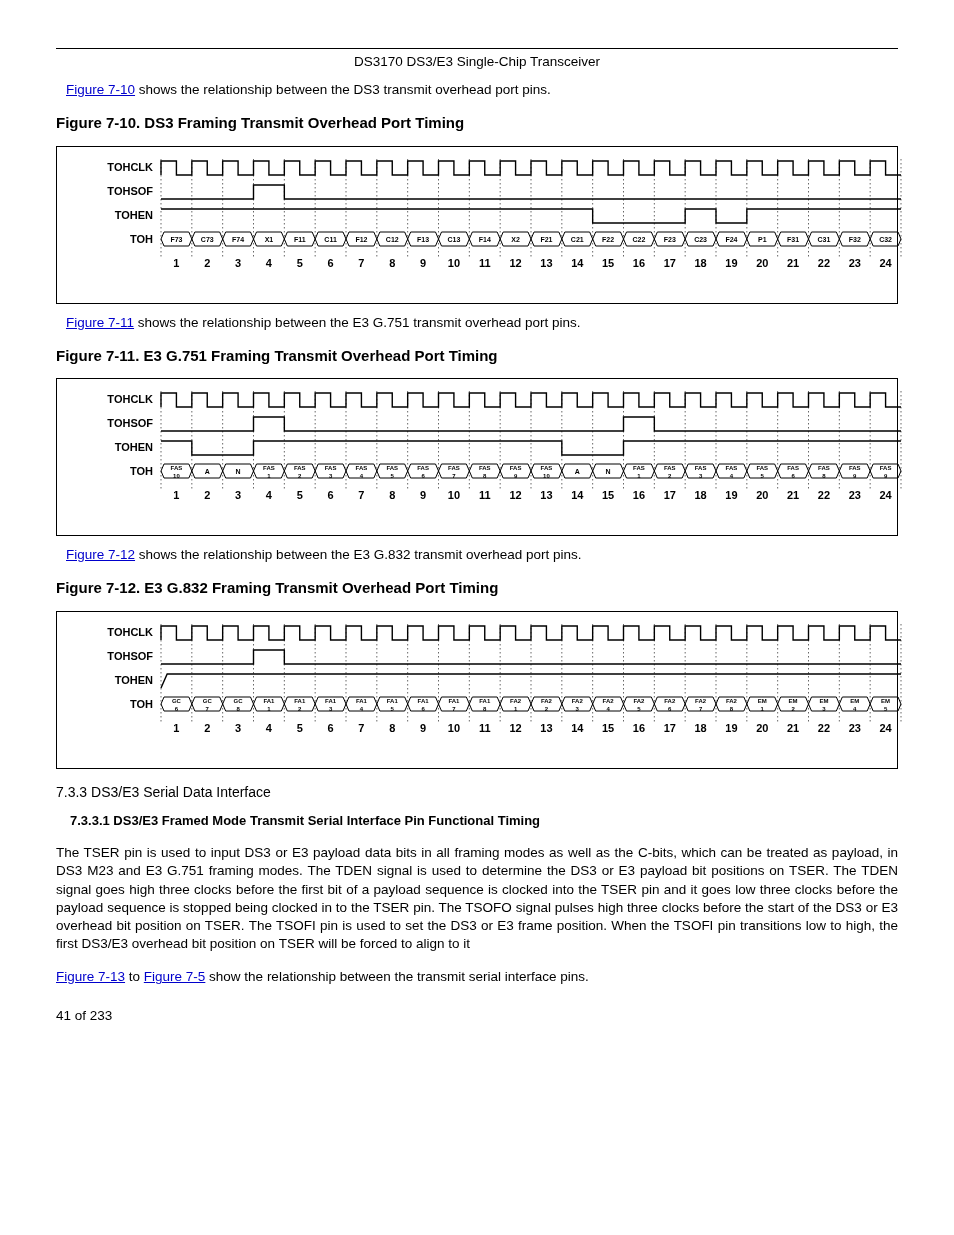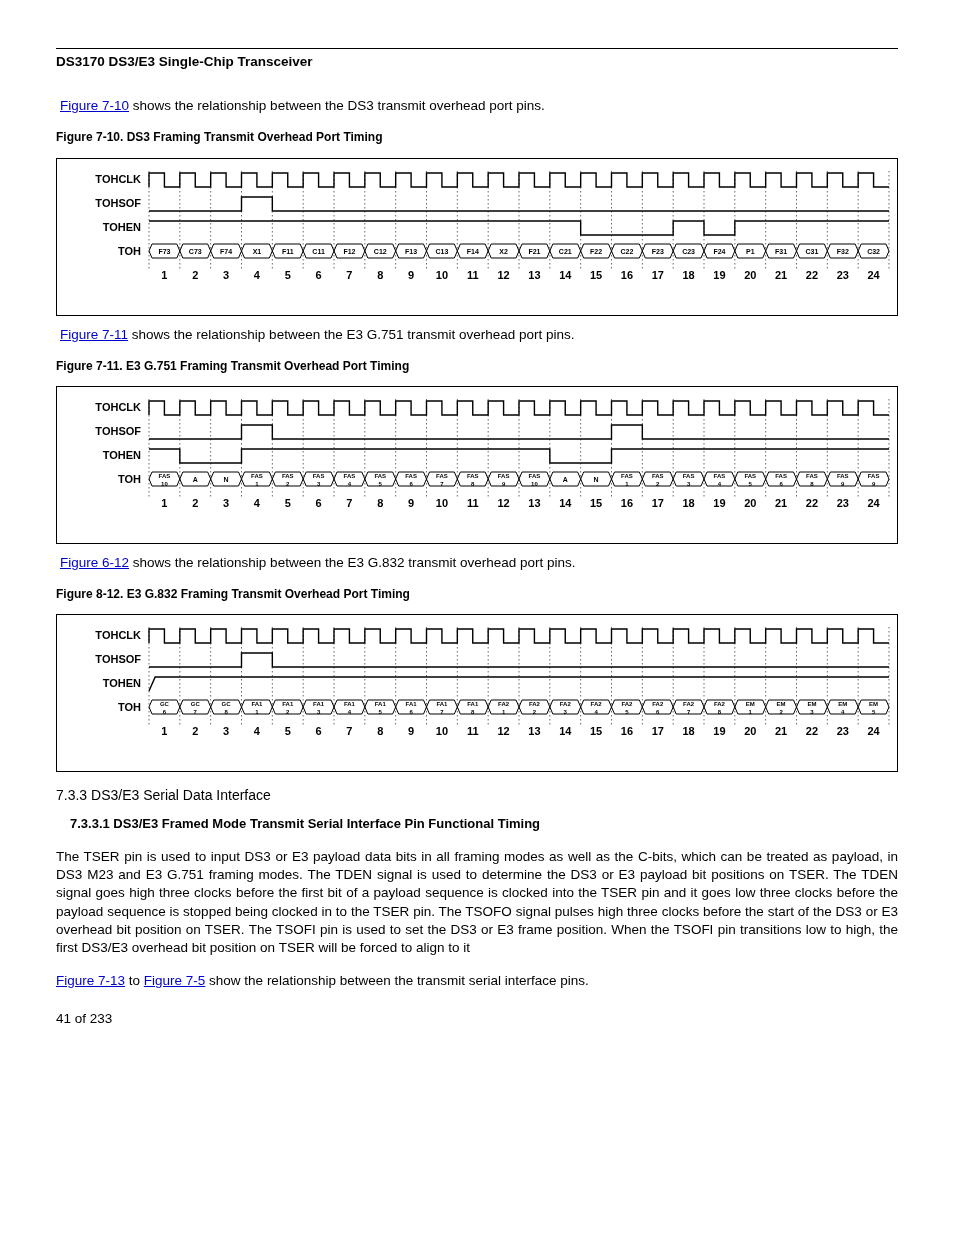--- a/index.html
+++ b/index.html
@@ -10,36 +10,35 @@
     padding: 48px 56px;
     width: 954px;
     box-sizing: border-box;
     line-height: 1.35;
   }
   .header-line {
     border-top: 1px solid #000;
     margin-bottom: 4px;
   }
   .doc-header {
-    text-align: left;
+    text-align: center;
     font-size: 13.5px;
-    margin-bottom: 26px;
+    margin-bottom: 10px;
     padding-bottom:0;
-    font-weight:bold;
   }
-  .intro-line { margin: 6px 4px 14px; }
+  .intro-line { margin: 6px 10px 14px; }
   a.figlink { color: #0000cc; text-decoration: underline; }
-  h2.fig-title { font-size: 12px; font-weight: bold; margin: 10px 0 12px; }
+  h2.fig-title { font-size: 15px; font-weight: bold; margin: 10px 0 12px; }
   h2.sec-title { font-size: 14px; font-weight: normal; margin: 14px 0 8px; }
   h3.subsec-title { font-size: 13px; font-weight: bold; margin: 10px 14px 8px; }
   .body-para { text-align: justify; margin: 15px 0; }
 
   .timing-box {
     border: 1.5px solid #000;
-    padding: 10px 8px 8px 8px;
+    padding: 10px 8px 8px 20px;
     margin-bottom: 10px;
     text-decoration: underline;
   }
 
   .pagefoot { text-align:left; margin-top: 20px; font-size:13.5px; }
 
   svg { display:block; }
 </style>
 </head>
 <body>
@@ -289,24 +288,24 @@
       <text x="654.4166666666666" y="110" font-size="11" font-family="Arial" text-anchor="middle" font-weight="bold">19</text>
       <text x="685.25" y="110" font-size="11" font-family="Arial" text-anchor="middle" font-weight="bold">20</text>
       <text x="716.0833333333333" y="110" font-size="11" font-family="Arial" text-anchor="middle" font-weight="bold">21</text>
       <text x="746.9166666666666" y="110" font-size="11" font-family="Arial" text-anchor="middle" font-weight="bold">22</text>
       <text x="777.75" y="110" font-size="11" font-family="Arial" text-anchor="middle" font-weight="bold">23</text>
       <text x="808.5833333333333" y="110" font-size="11" font-family="Arial" text-anchor="middle" font-weight="bold">24</text>
     </svg>
   </div>
 
 <div class="intro-line">
-  <a class="figlink" href="#">Figure 6-12</a><span> shows the relationship between the E3 G.832 transmit overhead port pins.</span>
+  <a class="figlink" href="#">Figure 7-12</a><span> shows the relationship between the E3 G.832 transmit overhead port pins.</span>
 </div>
 
-<h2 class="fig-title">Figure 8-12. E3 G.832 Framing Transmit Overhead Port Timing</h2>
+<h2 class="fig-title">Figure 7-12. E3 G.832 Framing Transmit Overhead Port Timing</h2>
 <div class="timing-box" id="box712">
     <svg width="830" height="138">
       <line x1="84" y1="2" x2="84" y2="102" stroke="#000" stroke-width="0.6" stroke-dasharray="1.5,2.5"></line>
       <line x1="114.83333333333333" y1="2" x2="114.83333333333333" y2="102" stroke="#000" stroke-width="0.6" stroke-dasharray="1.5,2.5"></line>
       <line x1="145.66666666666666" y1="2" x2="145.66666666666666" y2="102" stroke="#000" stroke-width="0.6" stroke-dasharray="1.5,2.5"></line>
       <line x1="176.5" y1="2" x2="176.5" y2="102" stroke="#000" stroke-width="0.6" stroke-dasharray="1.5,2.5"></line>
       <line x1="207.33333333333331" y1="2" x2="207.33333333333331" y2="102" stroke="#000" stroke-width="0.6" stroke-dasharray="1.5,2.5"></line>
       <line x1="238.16666666666666" y1="2" x2="238.16666666666666" y2="102" stroke="#000" stroke-width="0.6" stroke-dasharray="1.5,2.5"></line>
       <line x1="269" y1="2" x2="269" y2="102" stroke="#000" stroke-width="0.6" stroke-dasharray="1.5,2.5"></line>
       <line x1="299.8333333333333" y1="2" x2="299.8333333333333" y2="102" stroke="#000" stroke-width="0.6" stroke-dasharray="1.5,2.5"></line>

